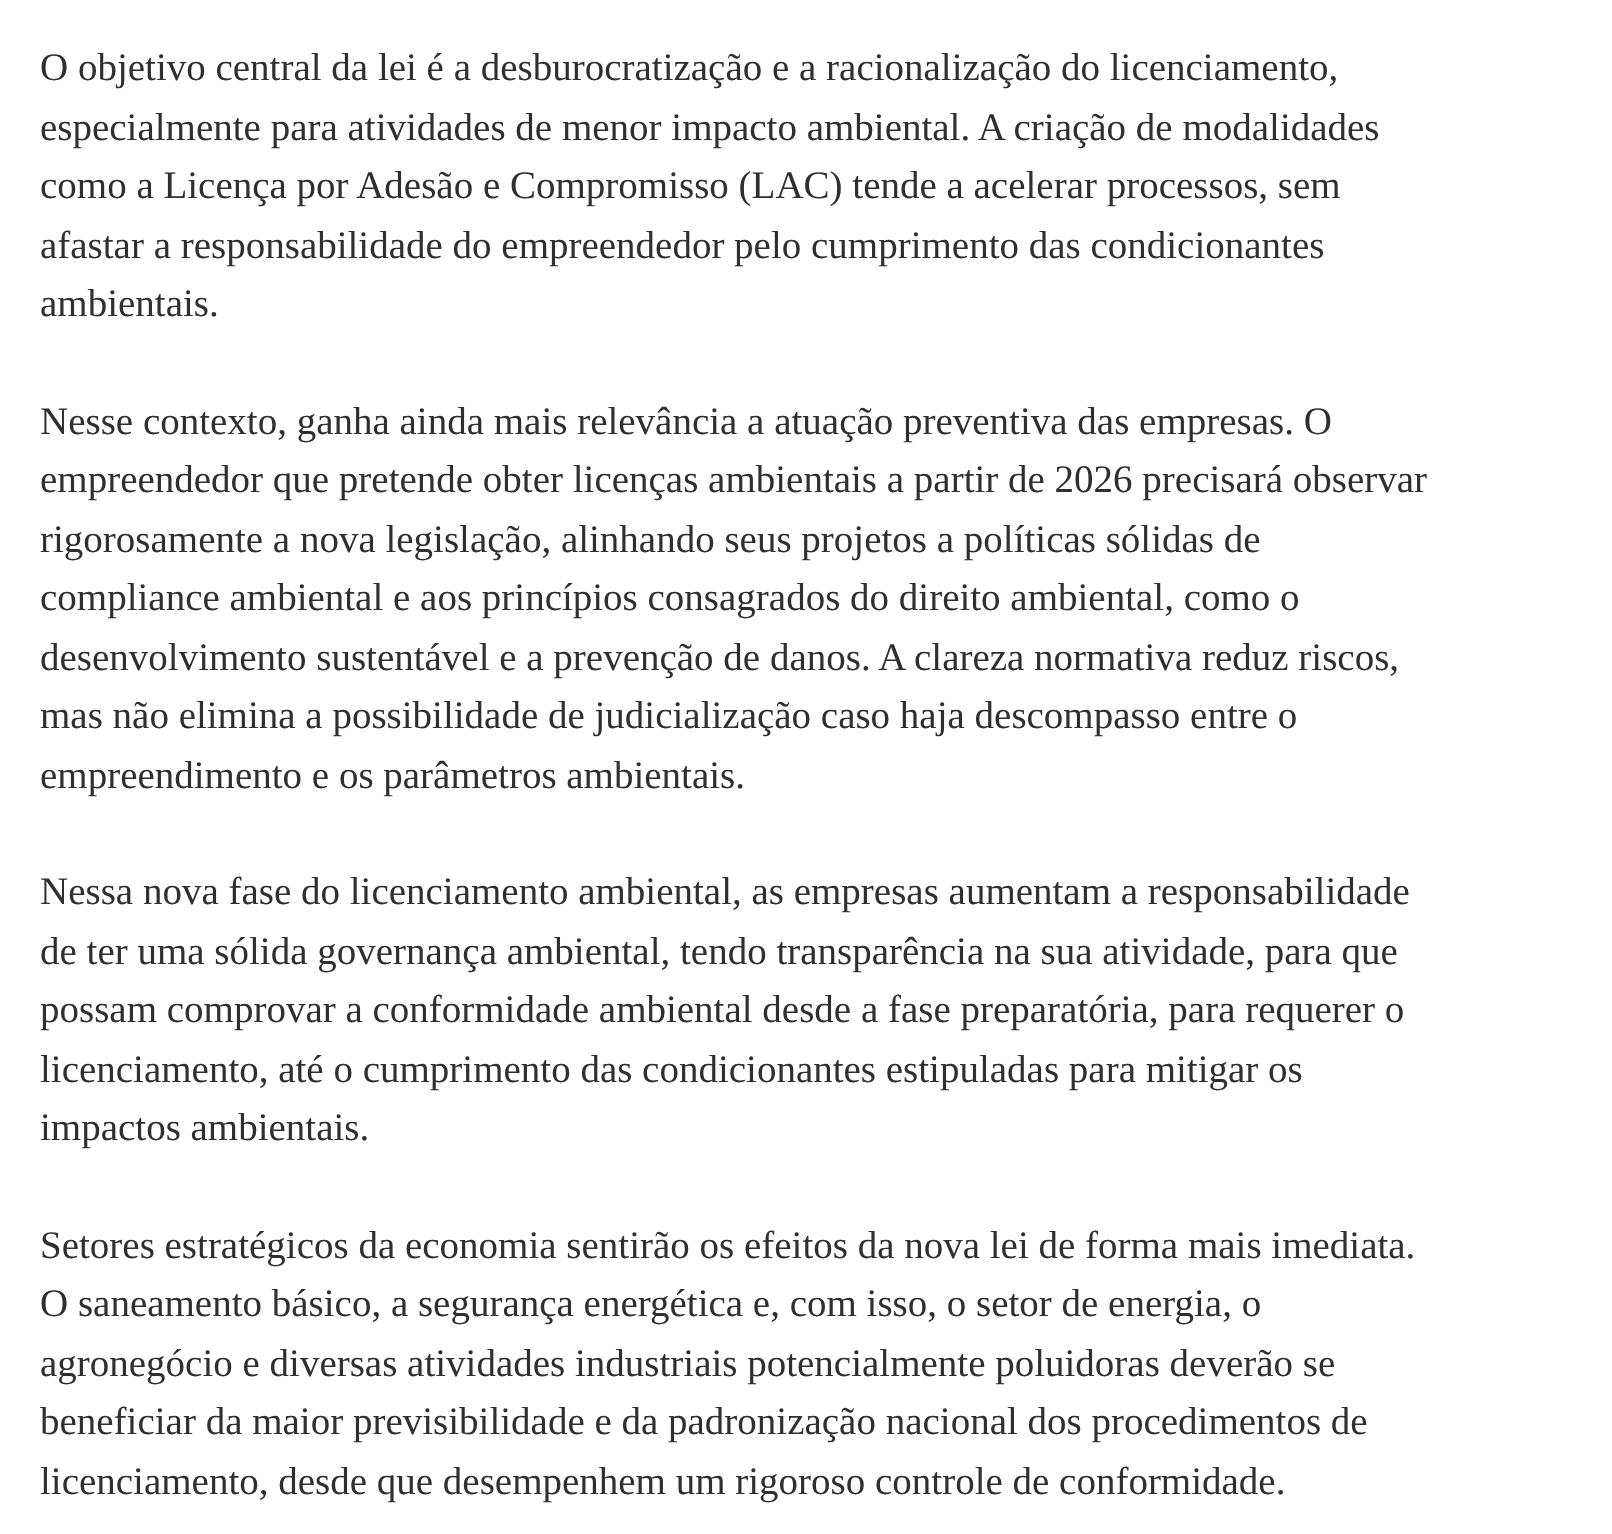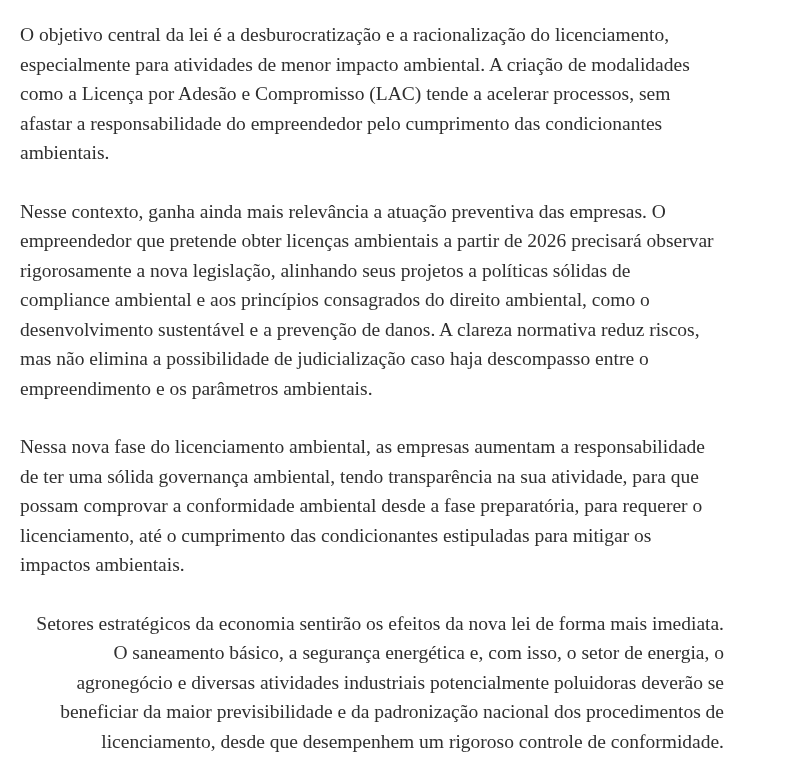--- a/index.html
+++ b/index.html
@@ -21,21 +21,20 @@
     margin: 0 0 29px 0;
     font-family: "Liberation Serif", "DejaVu Serif", serif;
     font-size: 19.5px;
     line-height: 29.5px;
     color: #2f2f2f;
     text-align: left;
     letter-spacing: 0;
   }
   .article-body p:last-child {
     margin-bottom: 0;
-    text-align: right;
   }
 </style>
 </head>
 <body>
 
 <article class="article-body">
   <p>O objetivo central da lei é a desburocratização e a racionalização do licenciamento, especialmente para atividades de menor impacto ambiental. A criação de modalidades como a Licença por Adesão e Compromisso (LAC) tende a acelerar processos, sem afastar a responsabilidade do empreendedor pelo cumprimento das condicionantes ambientais.</p>
   <p>Nesse contexto, ganha ainda mais relevância a atuação preventiva das empresas. O empreendedor que pretende obter licenças ambientais a partir de 2026 precisará observar rigorosamente a nova legislação, alinhando seus projetos a políticas sólidas de compliance ambiental e aos princípios consagrados do direito ambiental, como o desenvolvimento sustentável e a prevenção de danos. A clareza normativa reduz riscos, mas não elimina a possibilidade de judicialização caso haja descompasso entre o empreendimento e os parâmetros ambientais.</p>
   <p>Nessa nova fase do licenciamento ambiental, as empresas aumentam a responsabilidade de ter uma sólida governança ambiental, tendo transparência na sua atividade, para que possam comprovar a conformidade ambiental desde a fase preparatória, para requerer o licenciamento, até o cumprimento das condicionantes estipuladas para mitigar os impactos ambientais.</p>
   <p>Setores estratégicos da economia sentirão os efeitos da nova lei de forma mais imediata. O saneamento básico, a segurança energética e, com isso, o setor de energia, o agronegócio e diversas atividades industriais potencialmente poluidoras deverão se beneficiar da maior previsibilidade e da padronização nacional dos procedimentos de licenciamento, desde que desempenhem um rigoroso controle de conformidade.</p>

